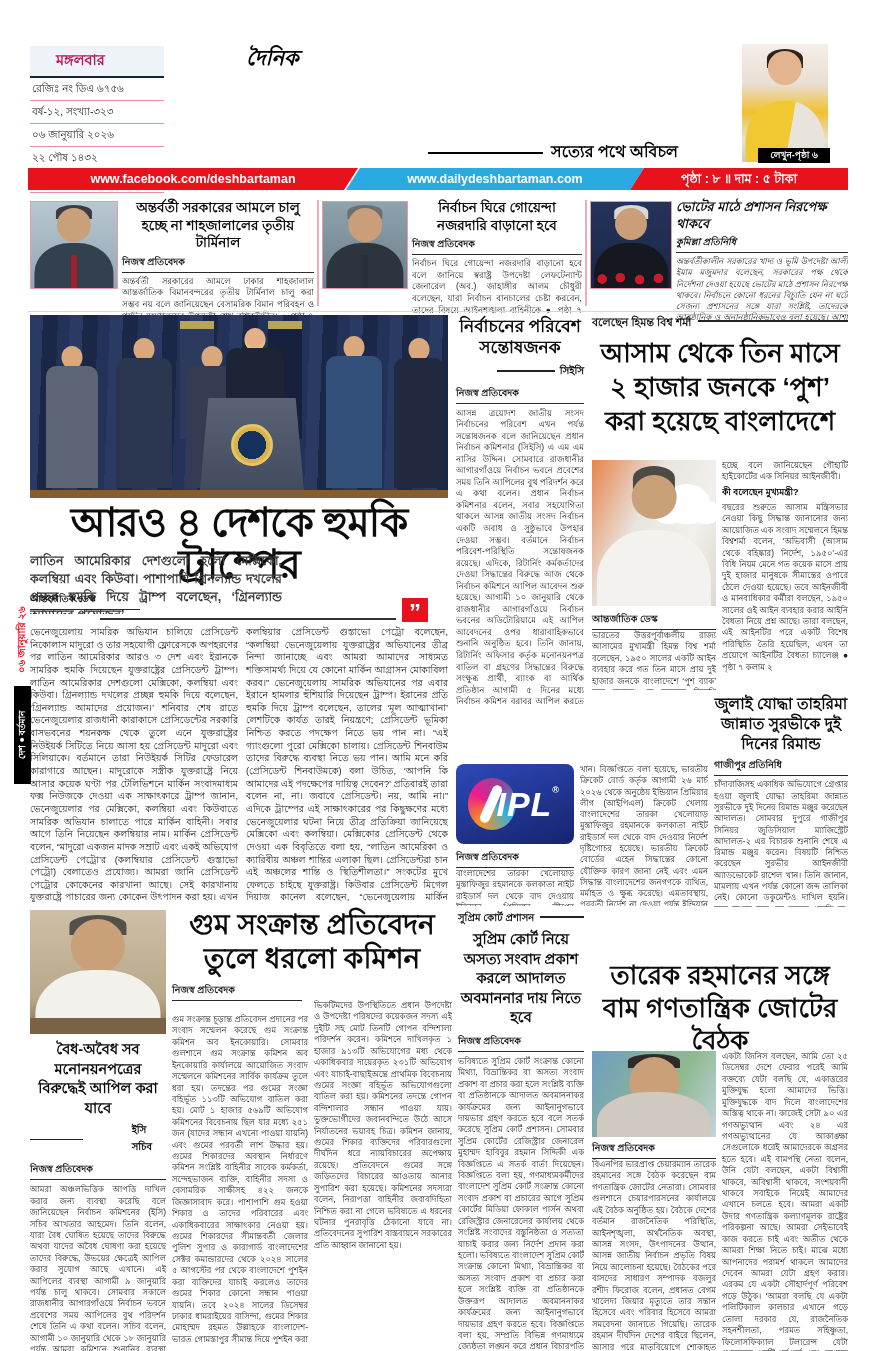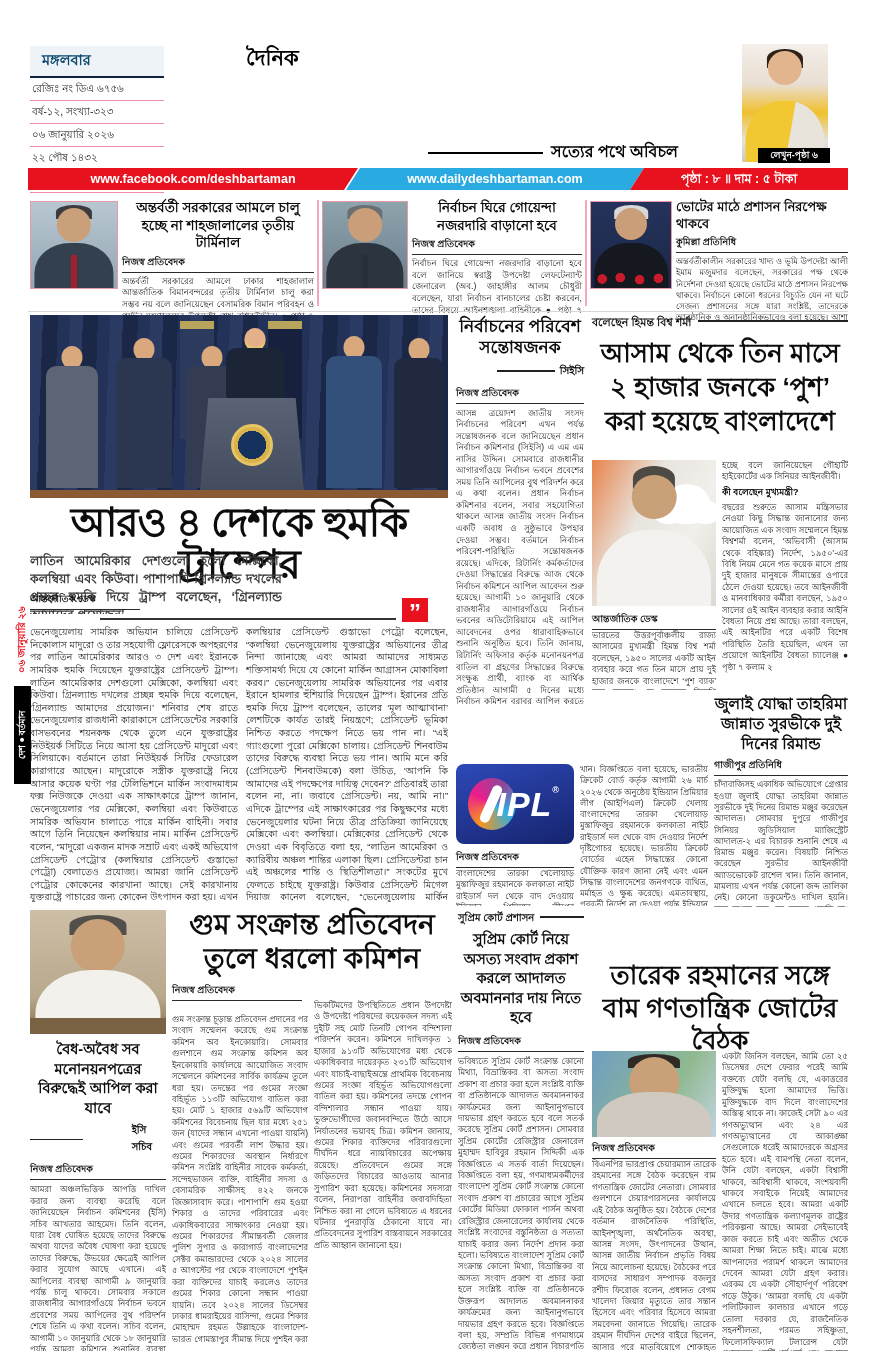--- a/index.html
+++ b/index.html
@@ -47,30 +47,30 @@
 </style>
 </head>
 <body>
 
 <div id="paper">
 
   <div class="abs vert-strip" style="left:14px;top:598px;width:17px;height:84px;color:#e8111e;font-weight:bold;font-size:10px;">০৬ জানুয়ারি ২৬</div>
   <div class="abs vert-strip" style="left:14px;top:686px;width:17px;height:98px;background:#000;color:#fff;font-weight:bold;font-size:9px;line-height:17px;">দেশ●বর্তমান</div>
 
   <div class="abs" style="left:30px;top:46px;width:134px;">
-    <div style="font-weight:bold;font-size:14.5px;color:#0c4a6e;background:#eef3f7;padding:3px 12px;border-bottom:2px solid #10243f;">মঙ্গলবার</div>
+    <div style="font-weight:bold;font-size:14.5px;color:#be185d;background:#eef3f7;padding:3px 26px;border-bottom:2px solid #10243f;">মঙ্গলবার</div>
     <div class="pink-row">রেজিঃ নং ডিএ ৬৭৫৬</div>
     <div class="pink-row">বর্ষ-১২, সংখ্যা-৩২৩</div>
     <div class="pink-row">০৬ জানুয়ারি ২০২৬</div>
     <div class="pink-row">২২ পৌষ ১৪৩২</div>
     <div class="pink-row">১৬ রজব ১৪৪৭</div>
   </div>
 
   <div class="abs" style="left:238px;top:40px;width:448px;height:124px;">
-    <div class="abs" style="left:8px;top:2px;font-weight:bold;font-size:21px;color:#000;">দৈনিক</div>
+    <div class="abs" style="left:8px;top:2px;font-weight:bold;font-size:21px;color:#000;font-style:italic;">দৈনিক</div>
     <div class="abs" style="left:190px;top:99px;width:250px;display:flex;align-items:center;">
       <span style="flex:1;height:2px;background:#000;margin-right:8px;"></span>
       <span style="font-weight:bold;font-size:16px;color:#000;white-space:nowrap;">সত্যের পথে অবিচল</span>
     </div>
   </div>
 
   <div class="abs" style="left:742px;top:44px;width:86px;height:118px;background:linear-gradient(180deg,#f4efe9 0%,#e9ded2 34%,#f0c02e 58%,#e6e2da 82%,#cfcac0 100%);overflow:hidden;">
     <div class="pfig">
       <span class="hair" style="background:#2e2118;"></span>
       <span class="head" style="background:#e3b58e;top:6%;"></span>
@@ -119,21 +119,21 @@
 
   <div class="abs" style="left:590px;top:199px;width:258px;height:110px;">
     <div class="abs photo-frame" style="left:0;top:2px;width:80px;height:86px;background:linear-gradient(180deg,#25335c,#1a2747);overflow:hidden;">
       <div class="pfig">
           <span class="hair" style="background:#d8d8d8;"></span>
           <span class="head" style="background:#c99e78;"></span>
           <span class="torso" style="background:#15181f;"></span>
         </div>
       <span class="abs" style="left:4px;bottom:2px;width:72px;height:14px;background:radial-gradient(circle 5px at 10% 50%,#c81a2a 90%,transparent),radial-gradient(circle 5px at 35% 40%,#c81a2a 90%,transparent),radial-gradient(circle 5px at 62% 55%,#c81a2a 90%,transparent),radial-gradient(circle 5px at 88% 45%,#c81a2a 90%,transparent);"></span>
     </div>
-    <div class="abs" style="left:86px;top:0;width:172px;">
+    <div class="abs" style="left:86px;top:0;width:172px;font-style:italic;">
       <div class="hl" style="font-size:12.8px;line-height:1.3;text-align:left;">ভোটের মাঠে প্রশাসন নিরপেক্ষ থাকবে</div>
       <div class="byline" style="margin-top:3px;">কুমিল্লা প্রতিনিধি</div>
       <div class="body-txt" style="margin-top:3px;height:66px;font-size:8.2px;">অন্তর্বর্তীকালীন সরকারের খাদ্য ও ভূমি উপদেষ্টা আলী ইমাম মজুমদার বলেছেন, সরকারের পক্ষ থেকে নির্দেশনা দেওয়া হয়েছে ভোটের মাঠে প্রশাসন নিরপেক্ষ থাকবে। নির্বাচনে কোনো ধরনের বিচ্যুতি যেন না ঘটে সেজন্য প্রশাসনের সঙ্গে যারা সংশ্লিষ্ট, তাদেরকে আনুষ্ঠানিক ও অনানুষ্ঠানিকভাবেও বলা হয়েছে। আশা প্রকাশ করে তিনি বলেন, অনেকের আশঙ্কা ভুল প্রমাণিত ● পৃষ্ঠা ৭ কলাম ১</div>
     </div>
   </div>
   <div class="abs" style="left:28px;top:311px;width:820px;height:1px;background:#d8d8d8;"></div>
 
   <div class="abs" style="left:30px;top:315px;width:418px;height:183px;overflow:hidden;">
     <div class="curtain"></div>
     <div class="flag" style="left:150px;background:linear-gradient(180deg,#b9a45c 0 8px,#2c3a5e 8px),repeating-linear-gradient(180deg,#44507a 0 6px,#2c3a5e 6px 12px);"></div>

